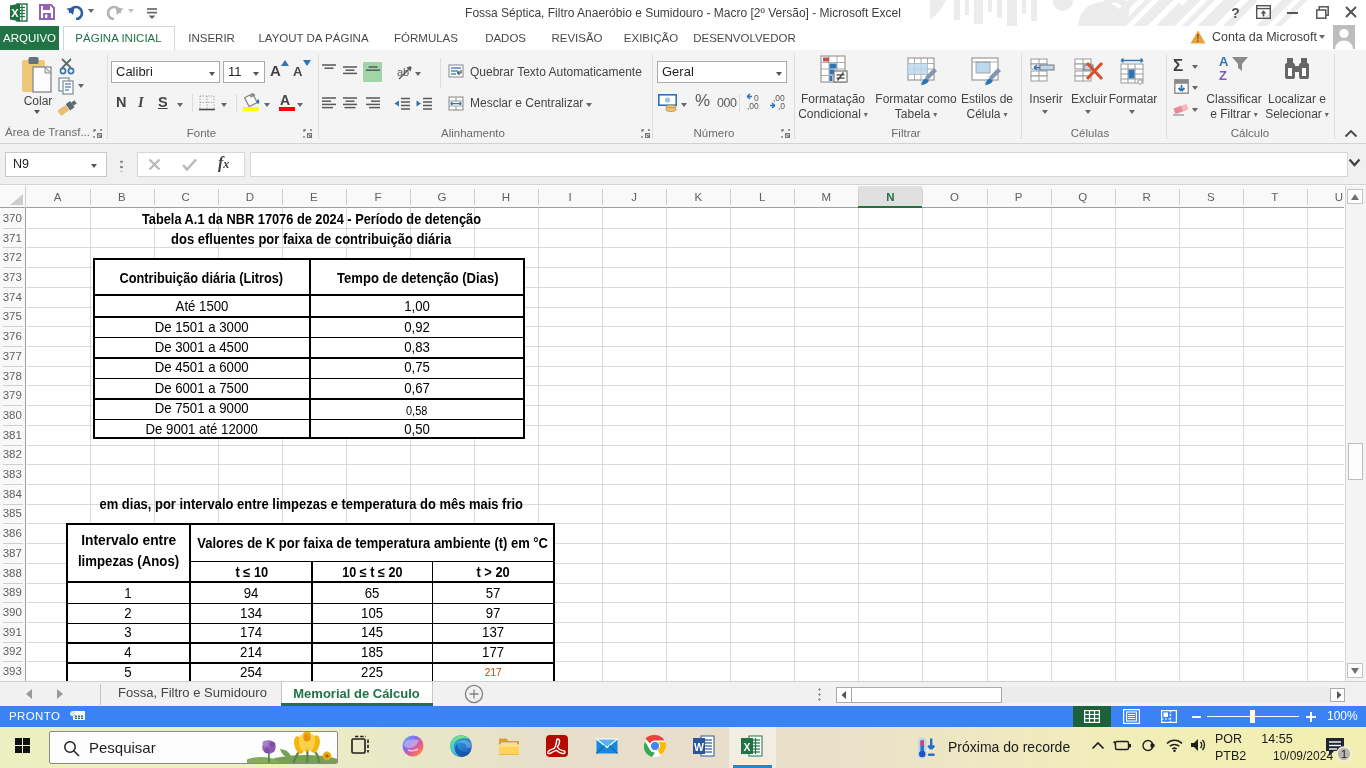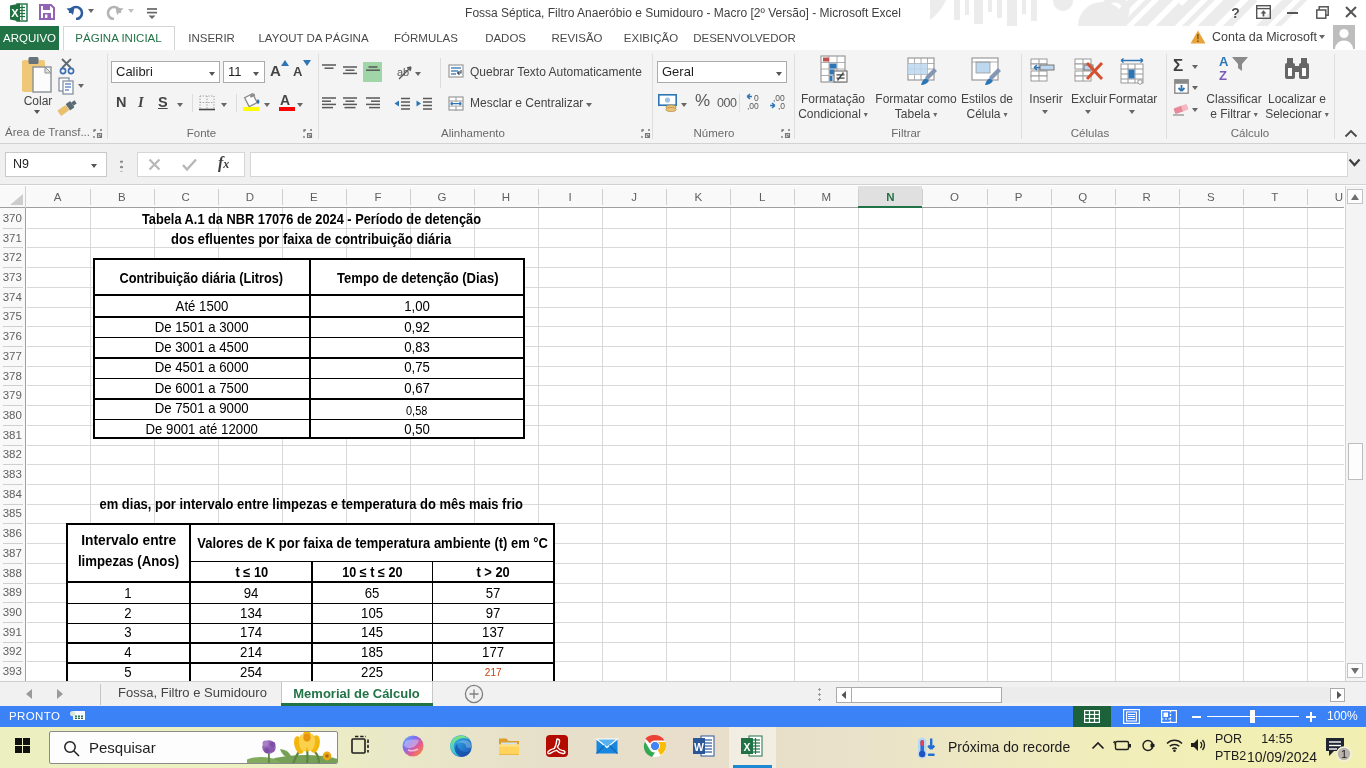--- a/index.html
+++ b/index.html
@@ -983,21 +983,21 @@
         </g>
 <circle cx="8.5" cy="11.7" r="1.3" fill="#1f1f1f"></circle>
 </svg>
 <svg class="ab" style="left:1190px;top:11px;" width="16" height="14" viewBox="0 0 16 14">
 <path d="M1,5 h3 l4,-4 v12 l-4,-4 h-3 Z" fill="#1f1f1f"></path>
 <path d="M10.5,4 a4.4,4.4 0 0,1 0,6 M12.5,2 a7.4,7.4 0 0,1 0,10" stroke="#1f1f1f" stroke-width="1.4" fill="none"></path>
 </svg>
 <div class="ab nw" style="left:1215px;top:5px;width:40px;height:16px;font-size:12.5px;color:#1b1b1b;">POR</div>
 <div class="ab nw" style="left:1215px;top:21.5px;width:44px;height:16px;font-size:12.5px;color:#1b1b1b;">PTB2</div>
 <div class="ab nw" style="left:1247px;top:5px;width:60px;height:16px;font-size:12.5px;color:#1b1b1b;text-align:center;">14:55</div>
-<div class="ab nw" style="left:1247px;top:21.5px;width:64px;height:16px;font-size:14px;color:#1b1b1b;text-align:center;">10/09/2024</div>
+<div class="ab nw" style="left:1273px;top:21.5px;width:64px;height:16px;font-size:12px;color:#1b1b1b;text-align:left;">10/09/2024</div>
 <svg class="ab" style="left:1324px;top:9px;" width="28" height="26" viewBox="0 0 28 26">
 <path d="M2,2 h18 v13 h-10 l-5,5 v-5 h-3 Z" fill="#1f2430"></path>
 <g stroke="#fff" stroke-width="1.4">
           <line x1="5" y1="6" x2="17" y2="6"></line>
           <line x1="5" y1="9.5" x2="17" y2="9.5"></line>
           <line x1="5" y1="13" x2="13" y2="13"></line>
         </g>
 <circle cx="20" cy="18" r="7" fill="#b9b5ac" stroke="#f4f1e0" stroke-width="1.6"></circle>
 <text x="20" y="22" font-size="11" fill="#1f1f1f" text-anchor="middle" font-family="Liberation Sans">1</text>
 </svg>

